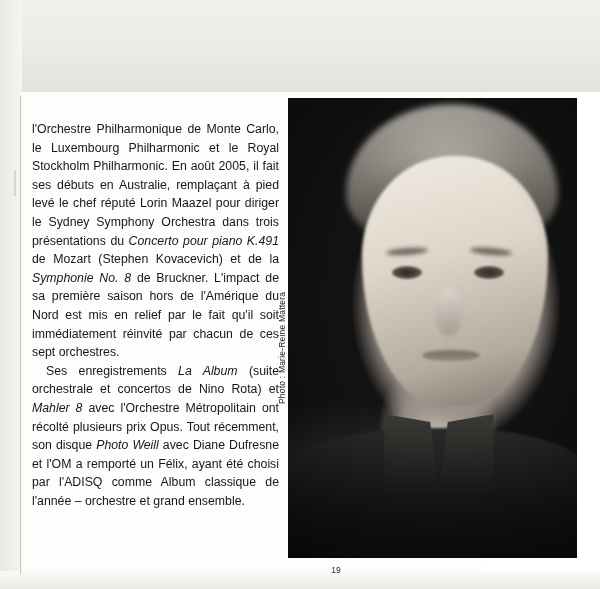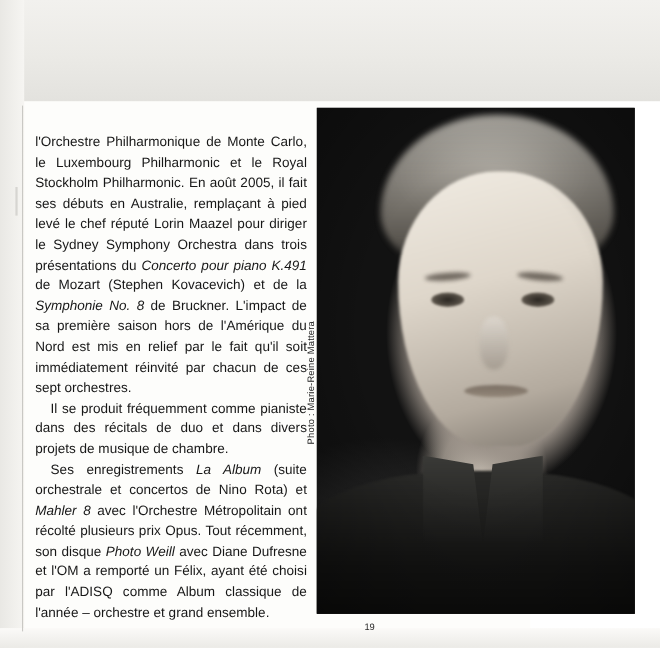--- a/index.html
+++ b/index.html
@@ -213,21 +213,20 @@
 <div class="page">
 
   <div class="scan-top-band"></div>
   <div class="scan-left-band"></div>
   <div class="scan-bottom-band"></div>
   <div class="fold-line"></div>
   <div class="fold-line2"></div>
 
   <div class="text-col">
     <p>l'Orchestre Philharmonique de Monte Carlo, le Luxembourg Philharmonic et le Royal Stockholm Philharmonic. En août 2005, il fait ses débuts en Australie, remplaçant à pied levé le chef réputé Lorin Maazel pour diriger le Sydney Symphony Orchestra dans trois présentations du <i>Concerto pour piano K.491</i> de Mozart (Stephen Kovacevich) et de la <i>Symphonie No. 8</i> de Bruckner. L'impact de sa première saison hors de l'Amérique du Nord est mis en relief par le fait qu'il soit immédiatement réinvité par chacun de ces sept orchestres.</p>
-    <p class="indent">Il se produit fréquemment comme pianiste dans des récitals de duo et dans divers projets de musique de chambre.</p>
     <p class="indent">Ses enregistrements <i>La Album</i> (suite orchestrale et concertos de Nino Rota) et <i>Mahler 8</i> avec l'Orchestre Métropolitain ont récolté plusieurs prix Opus. Tout récemment, son disque <i>Photo Weill</i> avec Diane Dufresne et l'OM a remporté un Félix, ayant été choisi par l'ADISQ comme Album classique de l'année – orchestre et grand ensemble.</p>
   </div>
 
   <div class="photo-wrap">
     <div class="photo-canvas"></div>
     <div class="hair"></div>
     <div class="face"></div>
     <div class="brow-l"></div>
     <div class="brow-r"></div>
     <div class="eye-l"></div>

